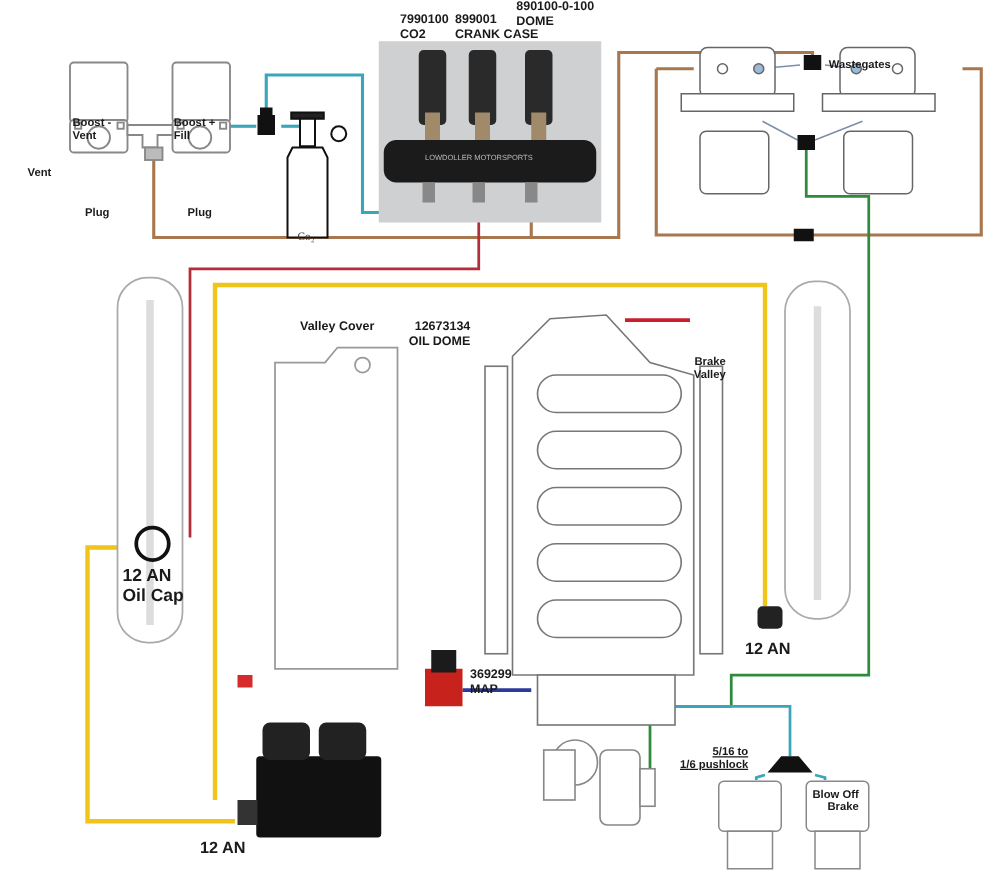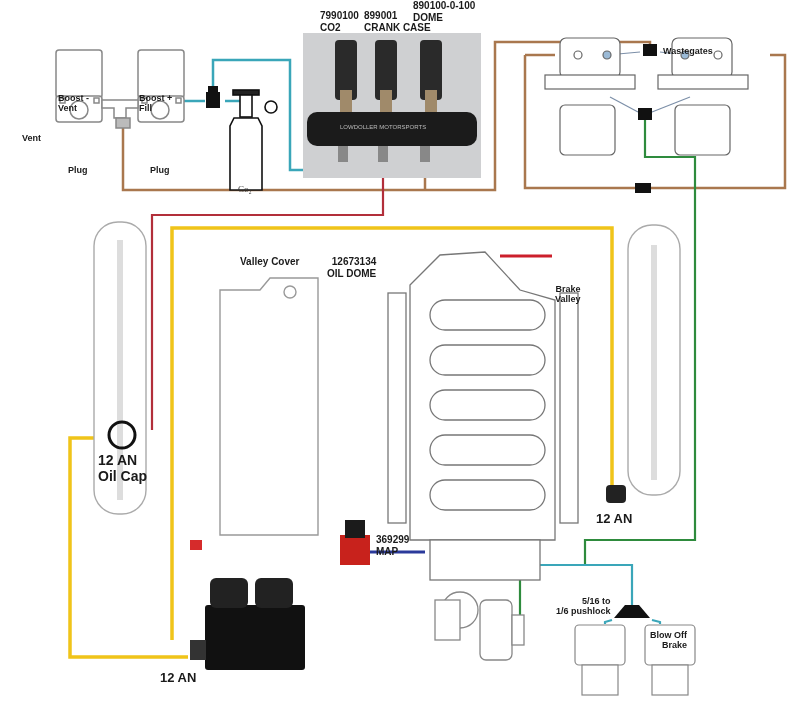--- a/index.html
+++ b/index.html
@@ -234,21 +234,21 @@
   <div>12 AN</div>
   <div>Oil Cap</div>
 </div>
 <div class="lbl lg" style="left:596px;top:512px;">12 AN</div>
 
 <div class="lbl md" style="left:376px;top:534px;">
   <div>369299</div>
   <div>MAP</div>
 </div>
 
-<div class="lbl sm left" style="left:556px;top:560px;">
+<div class="lbl sm left" style="left:544px;top:560px;text-decoration:underline;">
   <div>5/16 to</div>
   <div>1/6 pushlock</div>
 </div>
 
 <div class="lbl sm left" style="left:650px;top:594px;">
   <div>Blow Off</div>
   <div>Brake</div>
 </div>
 
 <div class="lbl lg" style="left:160px;top:671px;">12 AN</div>

